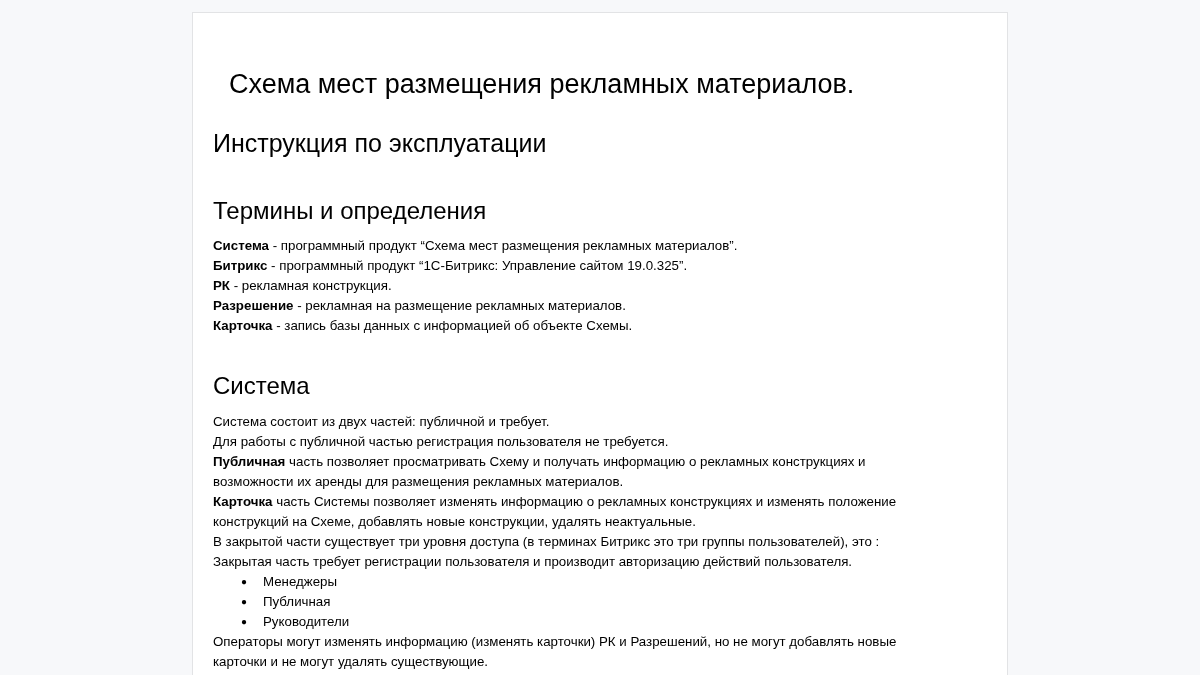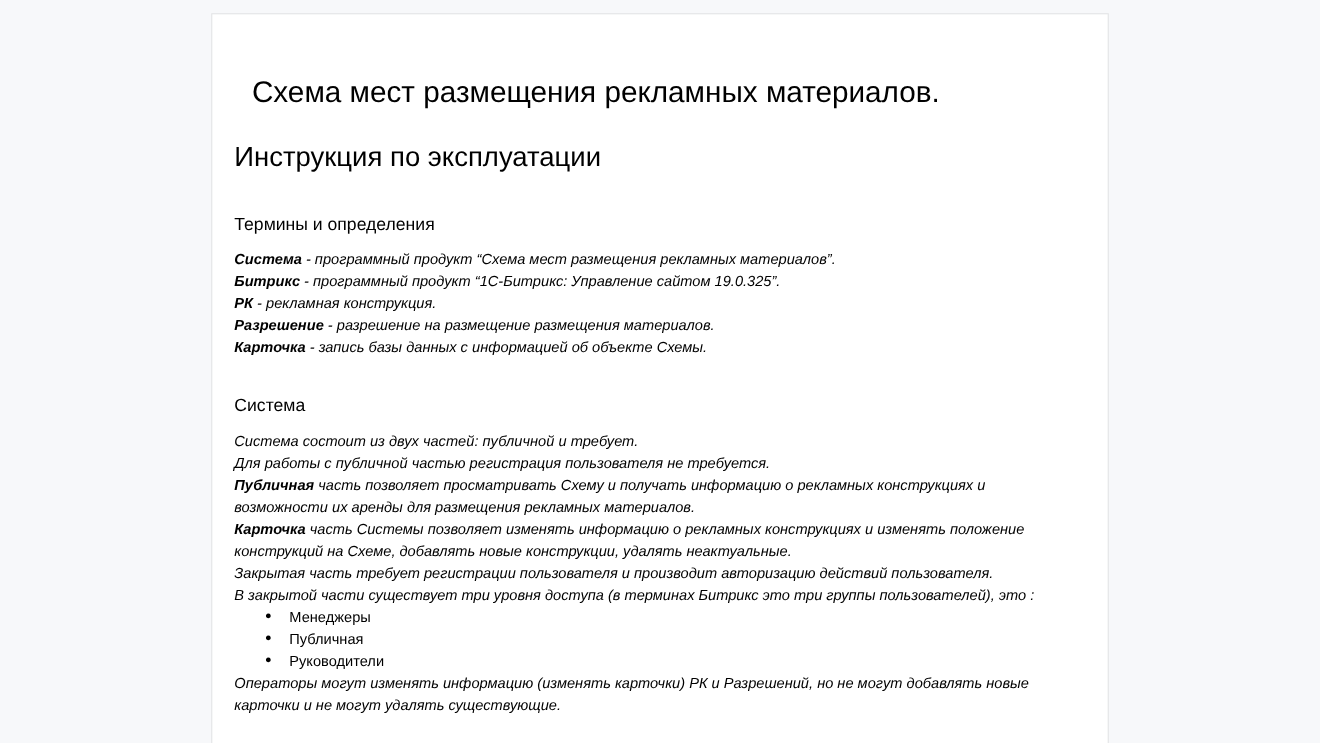--- a/index.html
+++ b/index.html
@@ -37,34 +37,33 @@
   }
   .doc-subtitle {
     font-size: 25px;
     line-height: 1.45;
     color: #000000;
     font-weight: 400;
     margin: 0;
     padding-top: 4px;
   }
   .section-heading {
-    font-size: 16px;
+    font-size: 24px;
     line-height: 1.3;
     color: #000000;
     font-weight: 400;
     margin: 0;
     padding-top: 34px;
     padding-bottom: 10px;
   }
   .para {
     font-size: 13.3px;
     line-height: 20px;
     color: #000000;
     margin: 0;
-    font-style: italic;
   }
   .para b {
     font-weight: bold;
   }
   ul.bullets {
     margin: 0;
     padding: 0 0 0 28px;
     list-style: none;
   }
   ul.bullets li {
@@ -103,21 +102,21 @@
       <p class="para">
         <b>Система</b><span> - программный продукт “Схема мест размещения рекламных материалов”.</span>
       </p>
       <p class="para">
         <b>Битрикс</b><span> - программный продукт “1С-Битрикс: Управление сайтом 19.0.325”.</span>
       </p>
       <p class="para">
         <b>РК</b><span> - рекламная конструкция.</span>
       </p>
       <p class="para">
-        <b>Разрешение</b><span> - разрешение на размещение размещения материалов.</span>
+        <b>Разрешение</b><span> - рекламная на размещение рекламных материалов.</span>
       </p>
       <p class="para">
         <b>Карточка</b><span> - запись базы данных с информацией об объекте Схемы.</span>
       </p>
     </div>
 
     <div class="intro-block">
       <h3 class="section-heading">Система</h3>
 
       <p class="para">
@@ -126,24 +125,24 @@
       <p class="para">
         <span>Для работы с публичной частью регистрация пользователя не требуется.</span>
       </p>
       <p class="para">
         <b>Публичная</b><span> часть позволяет просматривать Схему и получать информацию о рекламных конструкциях и возможности их аренды для размещения рекламных материалов.</span>
       </p>
       <p class="para">
         <b>Карточка</b><span> часть Системы позволяет изменять информацию о рекламных конструкциях и изменять положение конструкций на Схеме, добавлять новые конструкции, удалять неактуальные.</span>
       </p>
       <p class="para">
-        <span>Закрытая часть требует регистрации пользователя и производит авторизацию действий пользователя.</span>
+        <span>В закрытой части существует три уровня доступа (в терминах Битрикс это три группы пользователей), это :</span>
       </p>
       <p class="para">
-        <span>В закрытой части существует три уровня доступа (в терминах Битрикс это три группы пользователей), это :</span>
+        <span>Закрытая часть требует регистрации пользователя и производит авторизацию действий пользователя.</span>
       </p>
 
       <ul class="bullets">
         <li>Менеджеры</li>
         <li>Публичная</li>
         <li>Руководители</li>
       </ul>
 
       <p class="para">
         <span>Операторы могут изменять информацию (изменять карточки) РК и Разрешений, но не могут добавлять новые карточки и не могут удалять существующие.</span>

